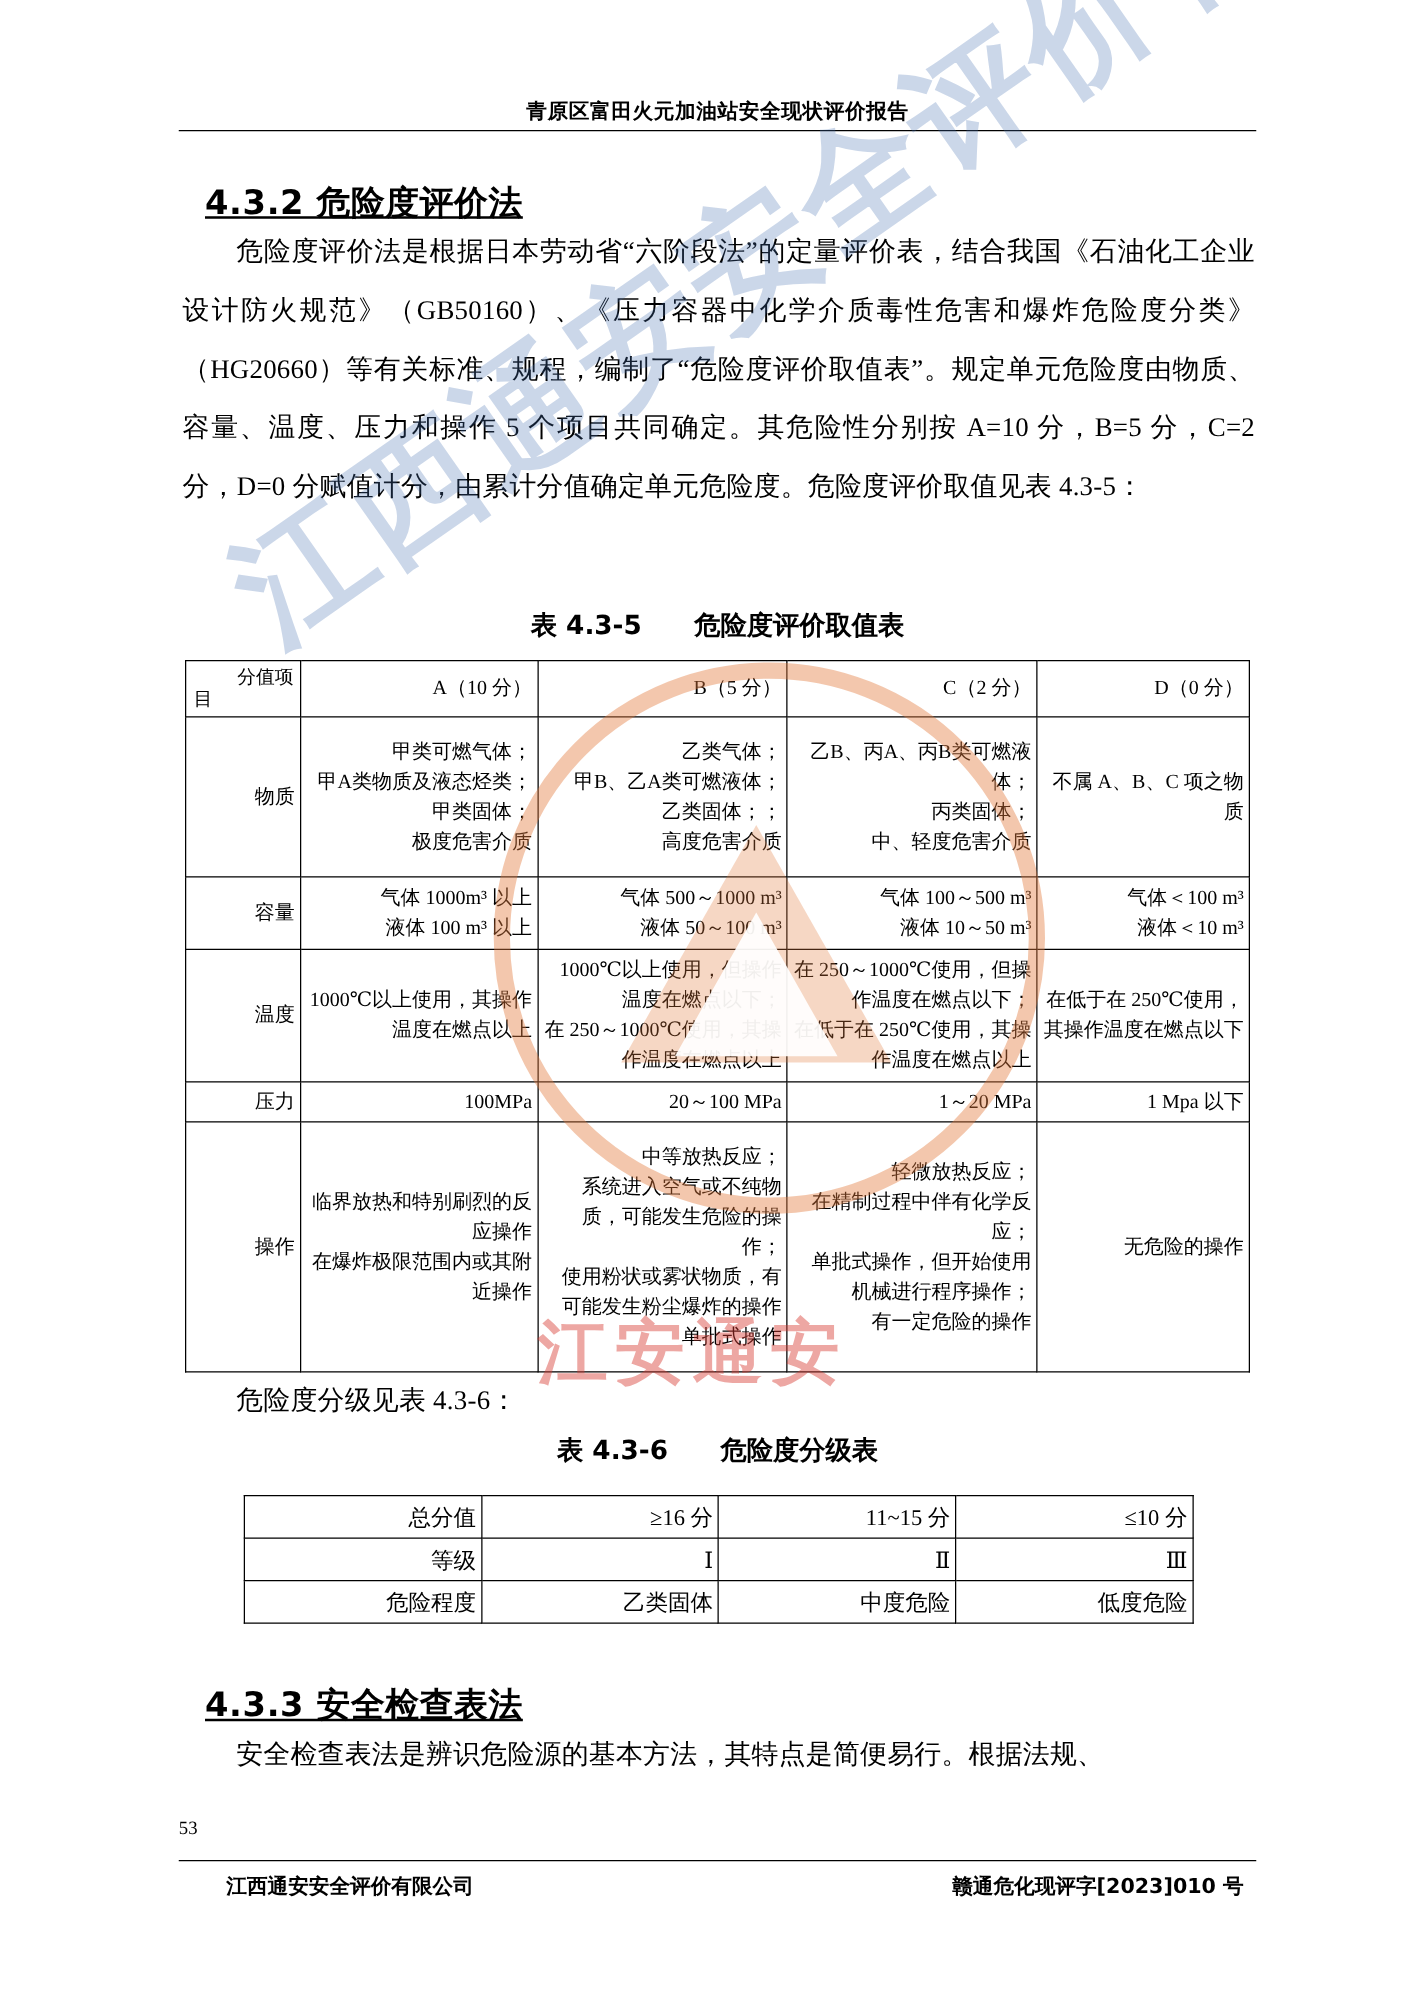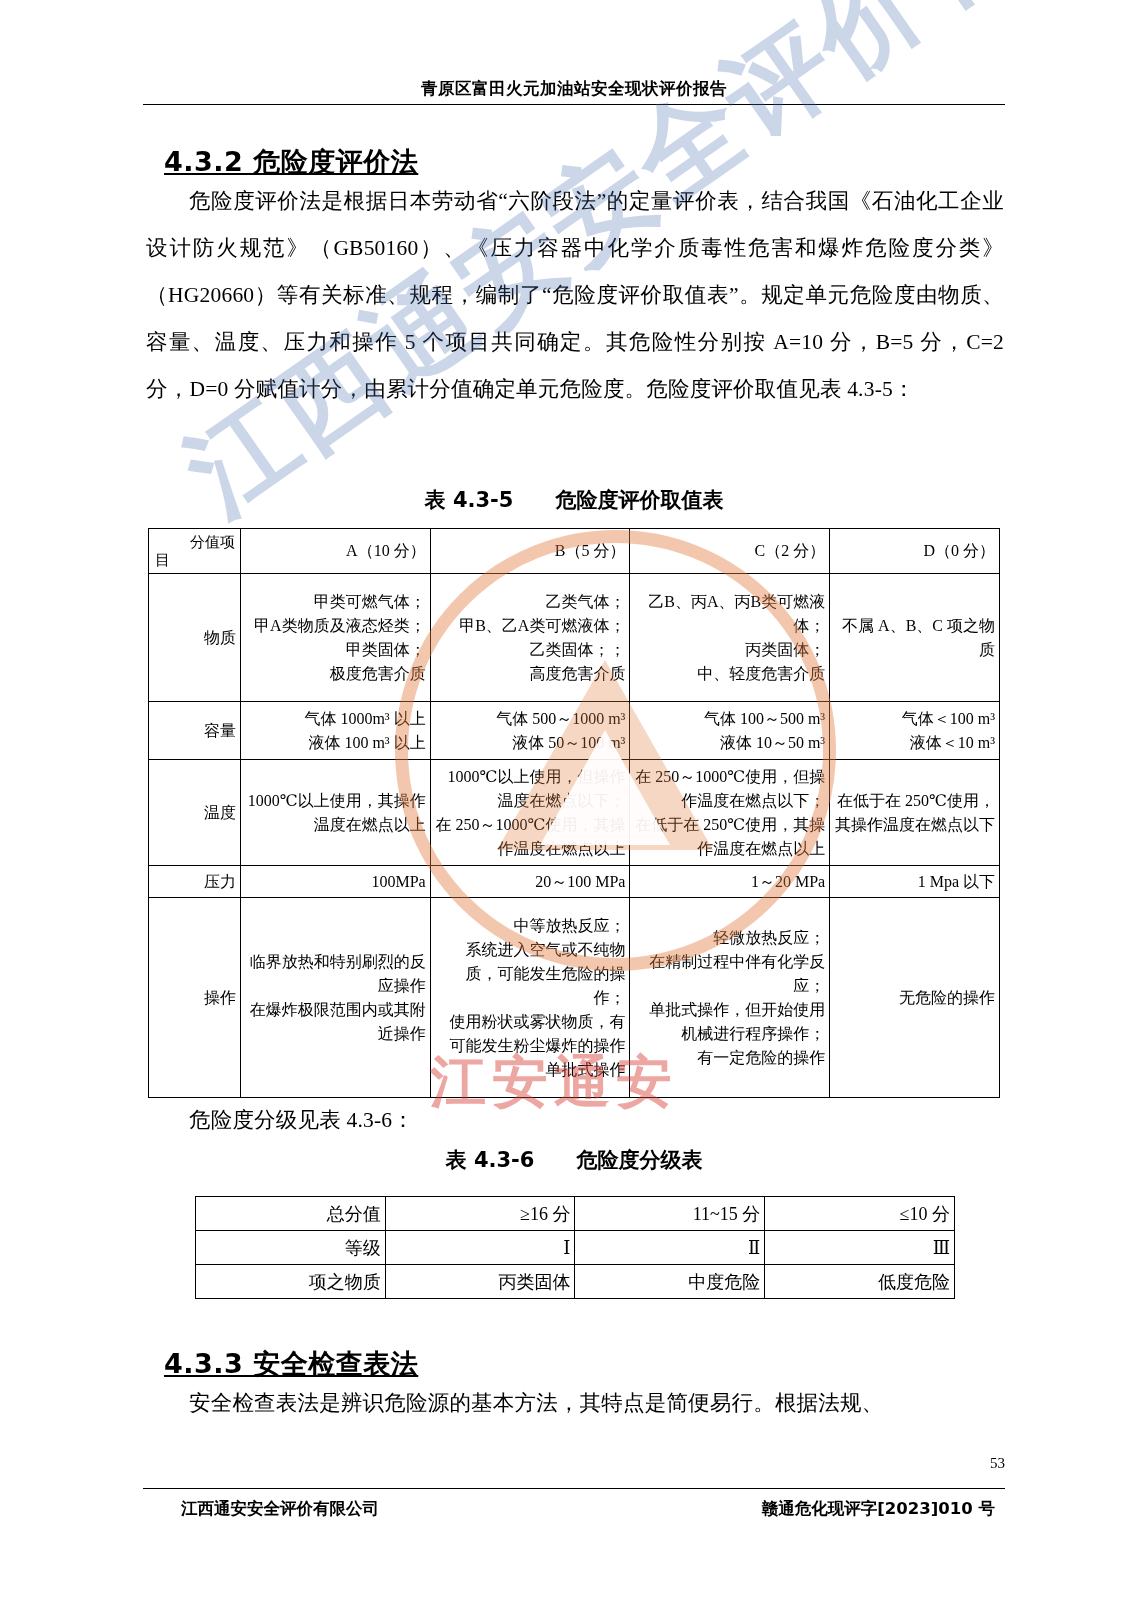--- a/index.html
+++ b/index.html
@@ -51,21 +51,21 @@
     top: 1488px;
     left: 0;
     width: 862px;
     border-bottom: 1.6px solid #000;
   }
   .page-number {
     position: absolute;
     top: 1455px;
     left: 0;
     width: 862px;
-    text-align: right;
+    text-align: left;
     font-size: 15px;
   }
   .footer-left {
     position: absolute;
     top: 1498px;
     left: 38px;
     font-size: 16.5px;
     font-family: "DejaVu Sans", "Liberation Sans", sans-serif;
     font-weight: bold;
   }
@@ -326,22 +326,22 @@
           <td>11~15 分</td>
           <td>≤10 分</td>
         </tr>
         <tr style="height:34px;">
           <td>等级</td>
           <td>Ⅰ</td>
           <td>Ⅱ</td>
           <td>Ⅲ</td>
         </tr>
         <tr style="height:34px;">
-          <td>项之物质</td>
-          <td>丙类固体</td>
+          <td>危险程度</td>
+          <td>乙类固体</td>
           <td>中度危险</td>
           <td>低度危险</td>
         </tr>
       </tbody>
     </table>
 
     <h2 class="section" style="top:1330px; left:5px;">4.3.3 安全检查表法</h2>
     <div class="para indent" style="top:1380px; left:3px; width:858px;">安全检查表法是辨识危险源的基本方法，其特点是简便易行。根据法规、</div>
 
     <div class="page-number">53</div>

